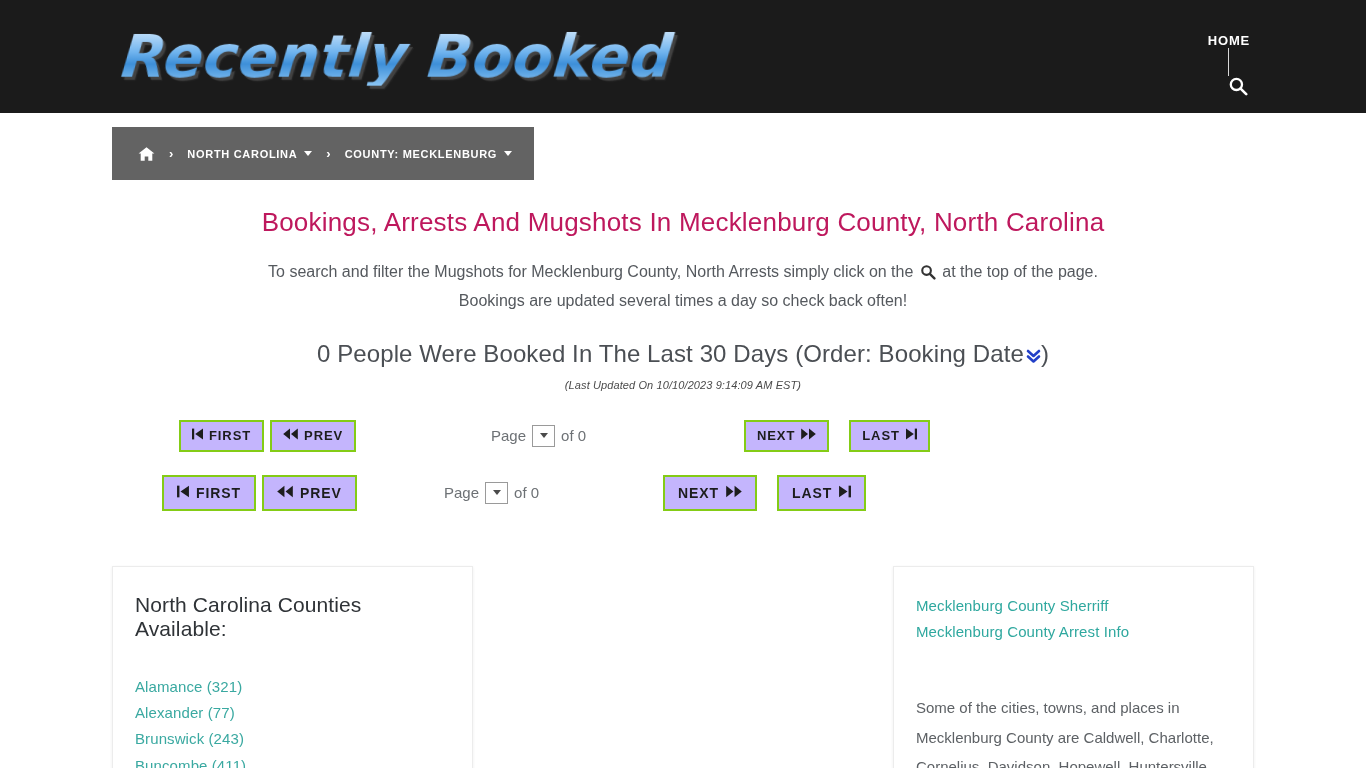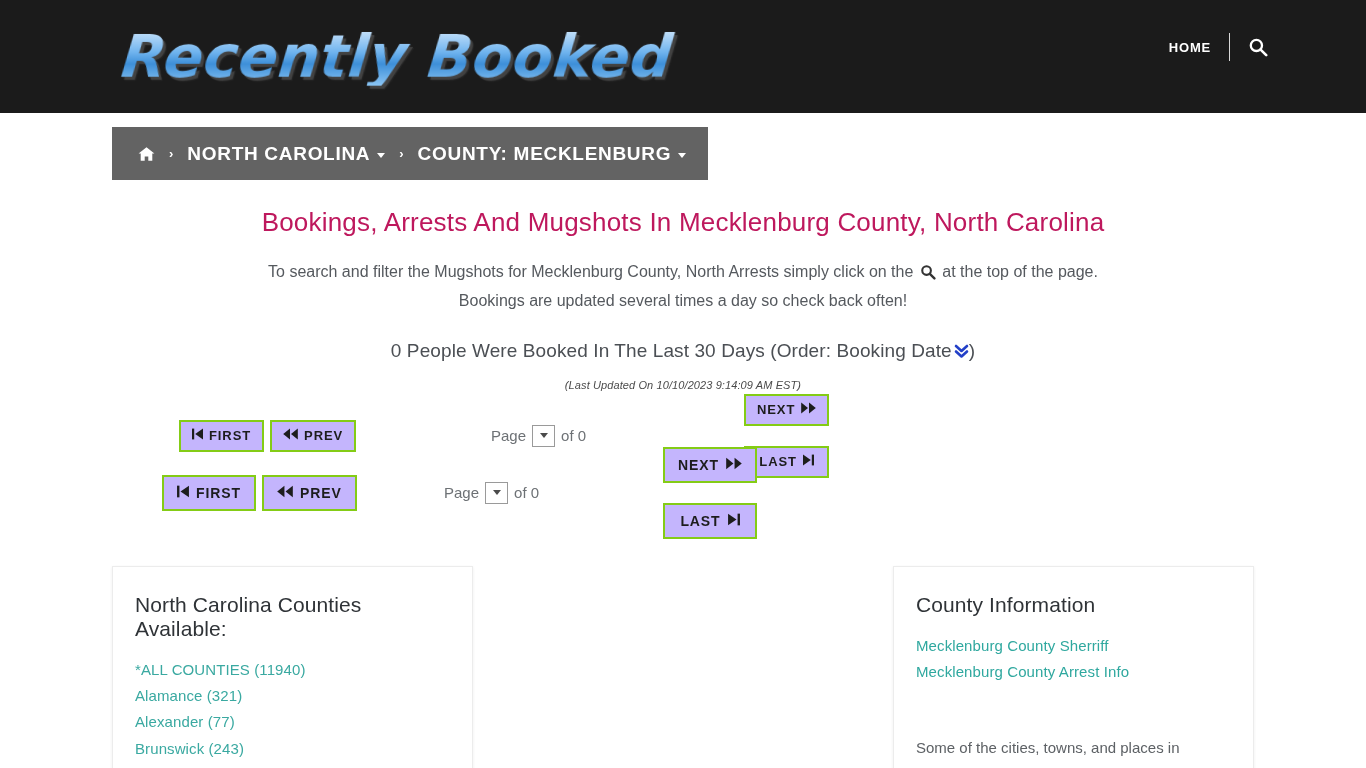--- a/index.html
+++ b/index.html
@@ -38,20 +38,21 @@
     transform: skewX(-6deg);
     white-space: nowrap;
   }
   .header-nav {
     position: absolute;
     right: 98px;
     top: 33px;
     display: flex;
     align-items: center;
     gap: 0;
+    flex-direction: column;
   }
   .nav-home {
     color: #ffffff;
     font-size: 13px;
     font-weight: bold;
     letter-spacing: 0.8px;
     text-decoration: none;
     padding-right: 18px;
   }
   .nav-divider {
@@ -88,21 +89,21 @@
   .bc-home { color: #fff; display: inline-flex; align-items: center; }
   .bc-sep {
     color: #ffffff;
     font-size: 13px;
     font-weight: bold;
     margin: 0 14px;
     line-height: 1;
   }
   .bc-item {
     color: #ffffff;
-    font-size: 19px;
+    font-size: 11px;
     font-weight: bold;
     letter-spacing: 0.7px;
     text-decoration: none;
     white-space: nowrap;
   }
   .caret {
     display: inline-block;
     width: 0; height: 0;
     border-left: 4.5px solid transparent;
     border-right: 4.5px solid transparent;
@@ -131,37 +132,37 @@
     width: 880px;
   }
   .inline-search-icon {
     display: inline-block;
     vertical-align: -3px;
     margin: 0 2px;
   }
 
   .booked-line {
     text-align: center;
-    font-size: 19px;
+    font-size: 24px;
     color: #4b4f54;
     margin-top: 26px;
     letter-spacing: 0.1px;
   }
   .sort-chevrons {
     display: inline-block;
     vertical-align: -2px;
     margin-left: 2px;
     cursor: pointer;
   }
   .last-updated {
     text-align: center;
     font-size: 11px;
     font-style: italic;
     color: #4a4a4a;
-    margin-top: 15px;
+    margin-top: 9px;
     letter-spacing: 0.1px;
   }
 
   
   .pager {
     display: flex;
     align-items: center;
     position: relative;
     height: 34px;
   }
@@ -178,21 +179,21 @@
     align-items: center;
     justify-content: center;
     cursor: pointer;
     white-space: nowrap;
     font-family: "Liberation Sans", sans-serif;
   }
   .pager-1 .pg-btn { font-size: 13px; height: 32px; padding: 0 11px; gap: 6px; }
   .pager-2 .pg-btn { font-size: 14px; height: 36px; padding: 0 13px; gap: 7px; border-width: 2px; }
 
   .pager-left { display: flex; gap: 6px; }
-  .pager-right { display: flex; gap: 20px; position: absolute; flex-direction: column; }
+  .pager-right { display: flex; gap: 20px; position: absolute; }
 
   .pager-1 .pager-left { margin-left: 67px; }
   .pager-1 .pager-right { left: 632px; }
   .pager-2 .pager-left { margin-left: 50px; }
   .pager-2 .pager-right { left: 551px; }
 
   .pager-mid {
     position: absolute;
     display: flex;
     align-items: center;
@@ -231,21 +232,21 @@
     border: 1px solid #ececec;
     box-shadow: 0 1px 3px rgba(0,0,0,0.07);
     width: 361px;
     padding: 26px 22px 24px 22px;
     min-height: 236px;
   }
   .panel-title {
     font-size: 21px;
     color: #2f3337;
     font-weight: normal;
-    margin: 0 0 16px 0;
+    margin: 0 0 33px 0;
     letter-spacing: 0.1px;
   }
   .county-link {
     display: block;
     color: #3aa9a1;
     font-size: 15px;
     text-decoration: none;
     line-height: 1.75;
     letter-spacing: 0.1px;
   }
@@ -423,30 +424,28 @@
       </button>
     </div>
   </div>
 
   
   <div class="panels">
 
     <section class="panel">
       <h2 class="panel-title">North Carolina Counties Available:</h2>
       <div>
-        <a class="county-link" href="#">*ALL COUNTIES (11940)</a>
         <a class="county-link" href="#">Alamance (321)</a>
         <a class="county-link" href="#">Alexander (77)</a>
         <a class="county-link" href="#">Brunswick (243)</a>
         <a class="county-link" href="#">Buncombe (411)</a>
 
       </div>
     </section>
 
     <section class="panel">
-      <h2 class="panel-title">County Information</h2>
       <a class="info-link" href="#">Mecklenburg County Sherriff</a>
       <a class="info-link" href="#">Mecklenburg County Arrest Info</a>
       <p class="info-body">Some of the cities, towns, and places in Mecklenburg County are Caldwell, Charlotte, Cornelius, Davidson, Hopewell, Huntersville,</p>
     </section>
 
   </div>
 </div>
 
 </body></html>

